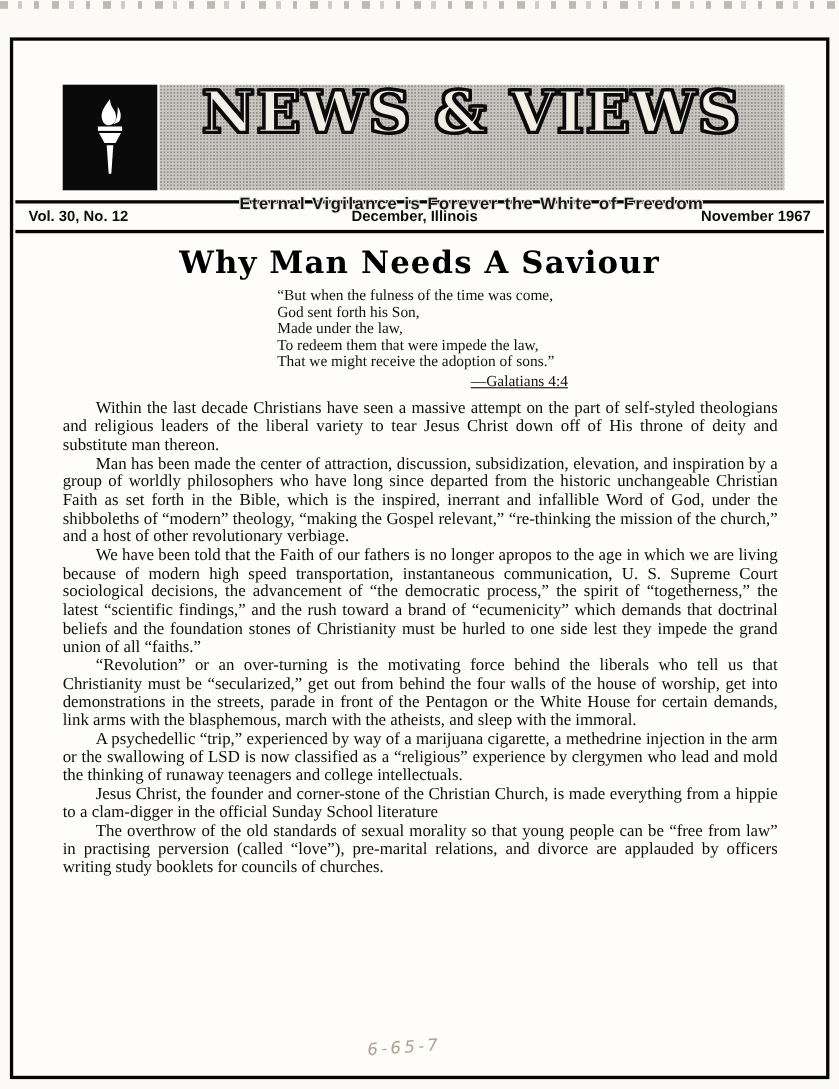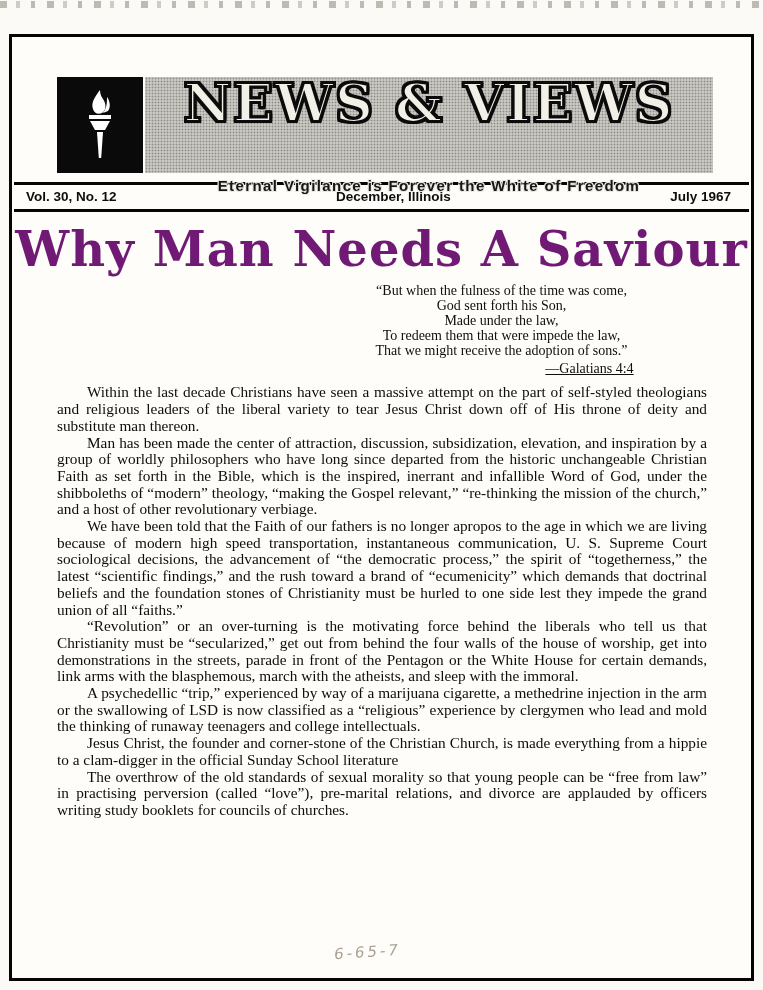--- a/index.html
+++ b/index.html
@@ -58,33 +58,33 @@
     text-shadow:
       -1px -1px 0 #e9e7e0, 1px -1px 0 #e9e7e0,
       -1px  1px 0 #e9e7e0, 1px  1px 0 #e9e7e0;
     white-space:nowrap;
   }
   
   .rule { height:3px; background:#050505; margin:9px 2px 0 2px; }
   .rule.bottom { margin-top:2px; }
   .masthead {
     display:flex; justify-content:space-between; align-items:baseline;
-    padding:4px 20px 3px 14px;
+    padding:4px 14px 3px 14px;
     font-family:"Liberation Sans", sans-serif; font-weight:bold;
     font-size:13.5px; color:#0d0d0d;
   }
   
   .article-title {
     text-align:center; margin-top:12px;
     font-family:"DejaVu Serif", serif; font-weight:bold;
-    font-size:48px; line-height:1.05; letter-spacing:1px; color:#701a75;
+    font-size:28px; line-height:1.05; letter-spacing:1px; color:#000000;
   }
   .epigraph {
     margin:9px 0 0 240px;
-    font-size:14px; line-height:15px; color:#0e0e0e;text-align:center;
+    font-size:14px; line-height:15px; color:#0e0e0e;
   }
   .epigraph-attribution { margin:3px 0 0 176px; font-size:14px;text-decoration:underline; }
   .body-text {
     margin-top:8px; padding:0 44px 0 45px;
     font-size:15.3px; line-height:16.7px;
     text-align:justify; color:#0c0c0c;
   }
   .body-text p { text-indent:30px; margin:0; }
   .handwritten {
     position:absolute; left:322px; top:906px;
@@ -116,21 +116,21 @@
       <div class="banner-title">NEWS &amp; VIEWS</div>
       <div class="banner-tagline">Eternal Vigilance is Forever the White of Freedom</div>
     </div>
   </div>
 
   <div class="rule"></div>
 
   <div class="masthead">
     <span>Vol. 30, No. 12</span>
     <span>December, Illinois</span>
-    <span>July 1967</span>
+    <span>November 1967</span>
   </div>
 
   <div class="rule bottom"></div>
 
   <h1 class="article-title">Why Man Needs A Saviour</h1>
 
   <div class="epigraph">
     <div>“But when the fulness of the time was come,</div>
     <div>God sent forth his Son,</div>
     <div>Made under the law,</div>

